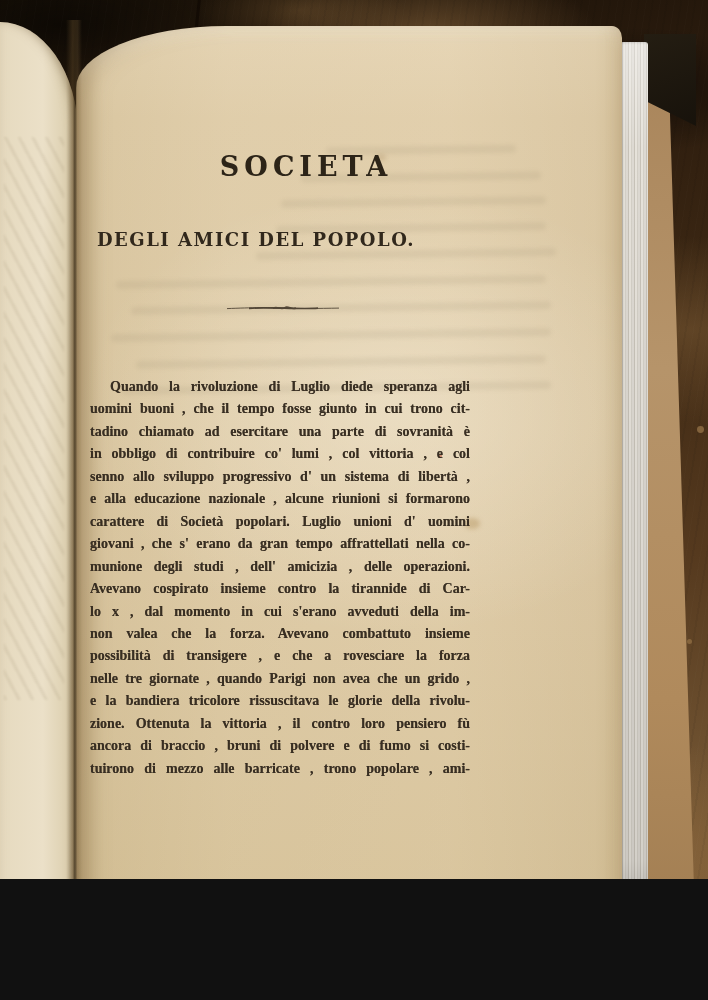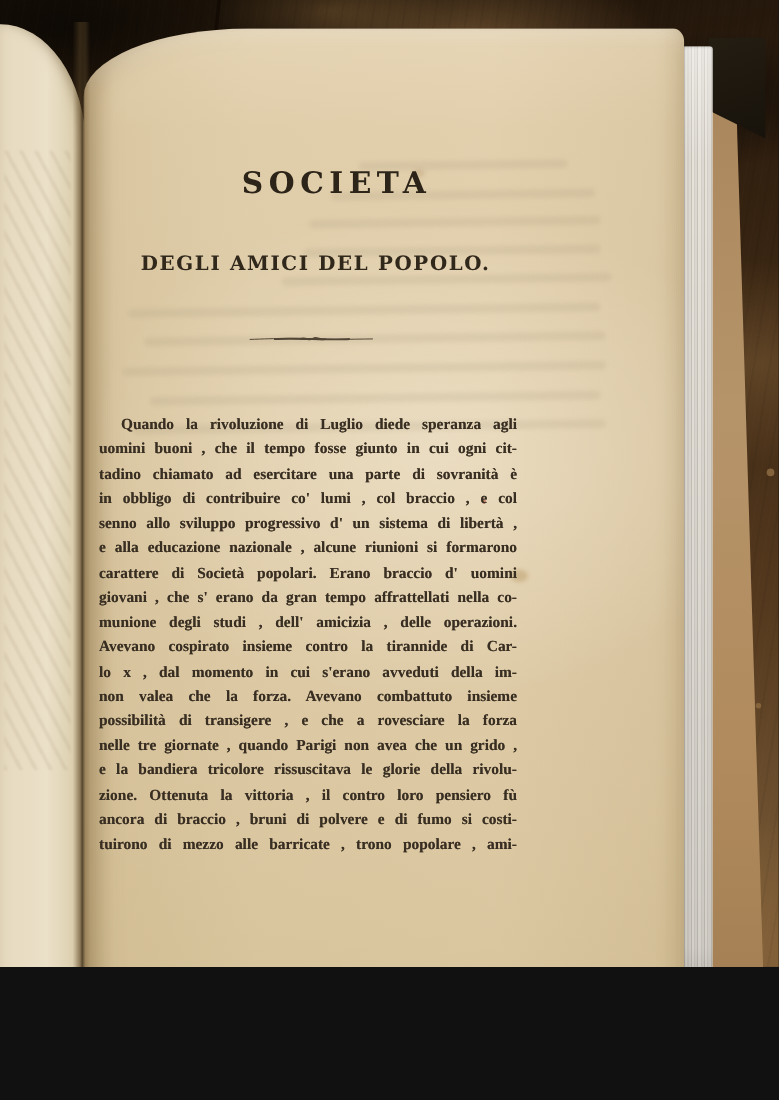--- a/index.html
+++ b/index.html
@@ -71,21 +71,21 @@
                inset 0 14px 18px -12px rgba(255,252,240,.6);}
   
   .bleed{position:absolute;height:8px;border-radius:4px;background:#8f8266;opacity:.13;
     filter:blur(2px);transform:rotate(-.8deg);}
   .stain{position:absolute;border-radius:50%;}
   
   .text-column{position:absolute;left:14px;top:0;width:380px;color:#372d21;}
   .title{margin:126px 0 0;position:relative;left:26px;text-align:center;
     font-family:"DejaVu Serif","Liberation Serif",serif;font-weight:bold;
     font-size:27px;line-height:30px;letter-spacing:5px;color:#2c2418;}
-  .subtitle{margin:46px 0 0;position:relative;left:7px;text-align:center;
+  .subtitle{margin:46px 0 0;position:relative;left:7px;text-align:left;
     font-family:"DejaVu Serif","Liberation Serif",serif;font-weight:bold;
     font-size:18px;line-height:24px;letter-spacing:1.5px;color:#31281c;}
   .divider{display:block;margin:50px auto 0;position:relative;left:3px;opacity:.85;}
   .body{margin-top:62px;}
   .body .line{font-family:"Liberation Serif",serif;font-weight:bold;font-size:14px;
     line-height:22.45px;color:#382e22;text-align:justify;text-align-last:justify;
     text-shadow:0 0 .5px rgba(56,46,34,.65);}
   .body .line.first{text-indent:20px;}
 </style>
 </head>
@@ -126,26 +126,26 @@
     <div class="text-column">
       <h1 class="title">SOCIETA</h1>
       <div class="subtitle">DEGLI AMICI DEL POPOLO.</div>
       <svg class="divider" width="120" height="12" viewBox="0 0 120 12">
         <path d="M4 6.6 C 28 5.6, 50 5.2, 60 6 C 72 6.9, 96 6.4, 116 6.1" stroke="#3a2f22" stroke-width="0.9" fill="none"></path>
         <path d="M26 6.3 C 44 4.9, 76 7.4, 95 6.2" stroke="#3a2f22" stroke-width="1.7" fill="none"></path>
         <path d="M50 6.4 C 54 3.6, 58 8.6, 62 5.6 C 65 3.6, 69 8.2, 73 6" stroke="#3a2f22" stroke-width="1.6" fill="none"></path>
       </svg>
       <div class="body">
         <div class="line first">Quando la rivoluzione di Luglio diede speranza agli</div>
-        <div class="line">uomini buoni , che il tempo fosse giunto in cui ogni cit-</div>
+        <div class="line">uomini buoni , che il tempo fosse giunto in cui trono cit-</div>
         <div class="line">tadino chiamato ad esercitare una parte di sovranità è</div>
-        <div class="line">in obbligo di contribuire co' lumi , col braccio , e col</div>
+        <div class="line">in obbligo di contribuire co' lumi , col vittoria , e col</div>
         <div class="line">senno allo sviluppo progressivo d' un sistema di libertà ,</div>
         <div class="line">e alla educazione nazionale , alcune riunioni si formarono</div>
-        <div class="line">carattere di Società popolari. Erano braccio d' uomini</div>
+        <div class="line">carattere di Società popolari. Luglio unioni d' uomini</div>
         <div class="line">giovani , che s' erano da gran tempo affrattellati nella co-</div>
         <div class="line">munione degli studi , dell' amicizia , delle operazioni.</div>
         <div class="line">Avevano cospirato insieme contro la tirannide di Car-</div>
         <div class="line">lo x , dal momento in cui s'erano avveduti della im-</div>
         <div class="line">non valea che la forza. Avevano combattuto insieme</div>
         <div class="line">possibilità di transigere , e che a rovesciare la forza</div>
         <div class="line">nelle tre giornate , quando Parigi non avea che un grido ,</div>
         <div class="line">e la bandiera tricolore rissuscitava le glorie della rivolu-</div>
         <div class="line">zione. Ottenuta la vittoria , il contro loro pensiero fù</div>
         <div class="line">ancora di braccio , bruni di polvere e di fumo si costi-</div>

